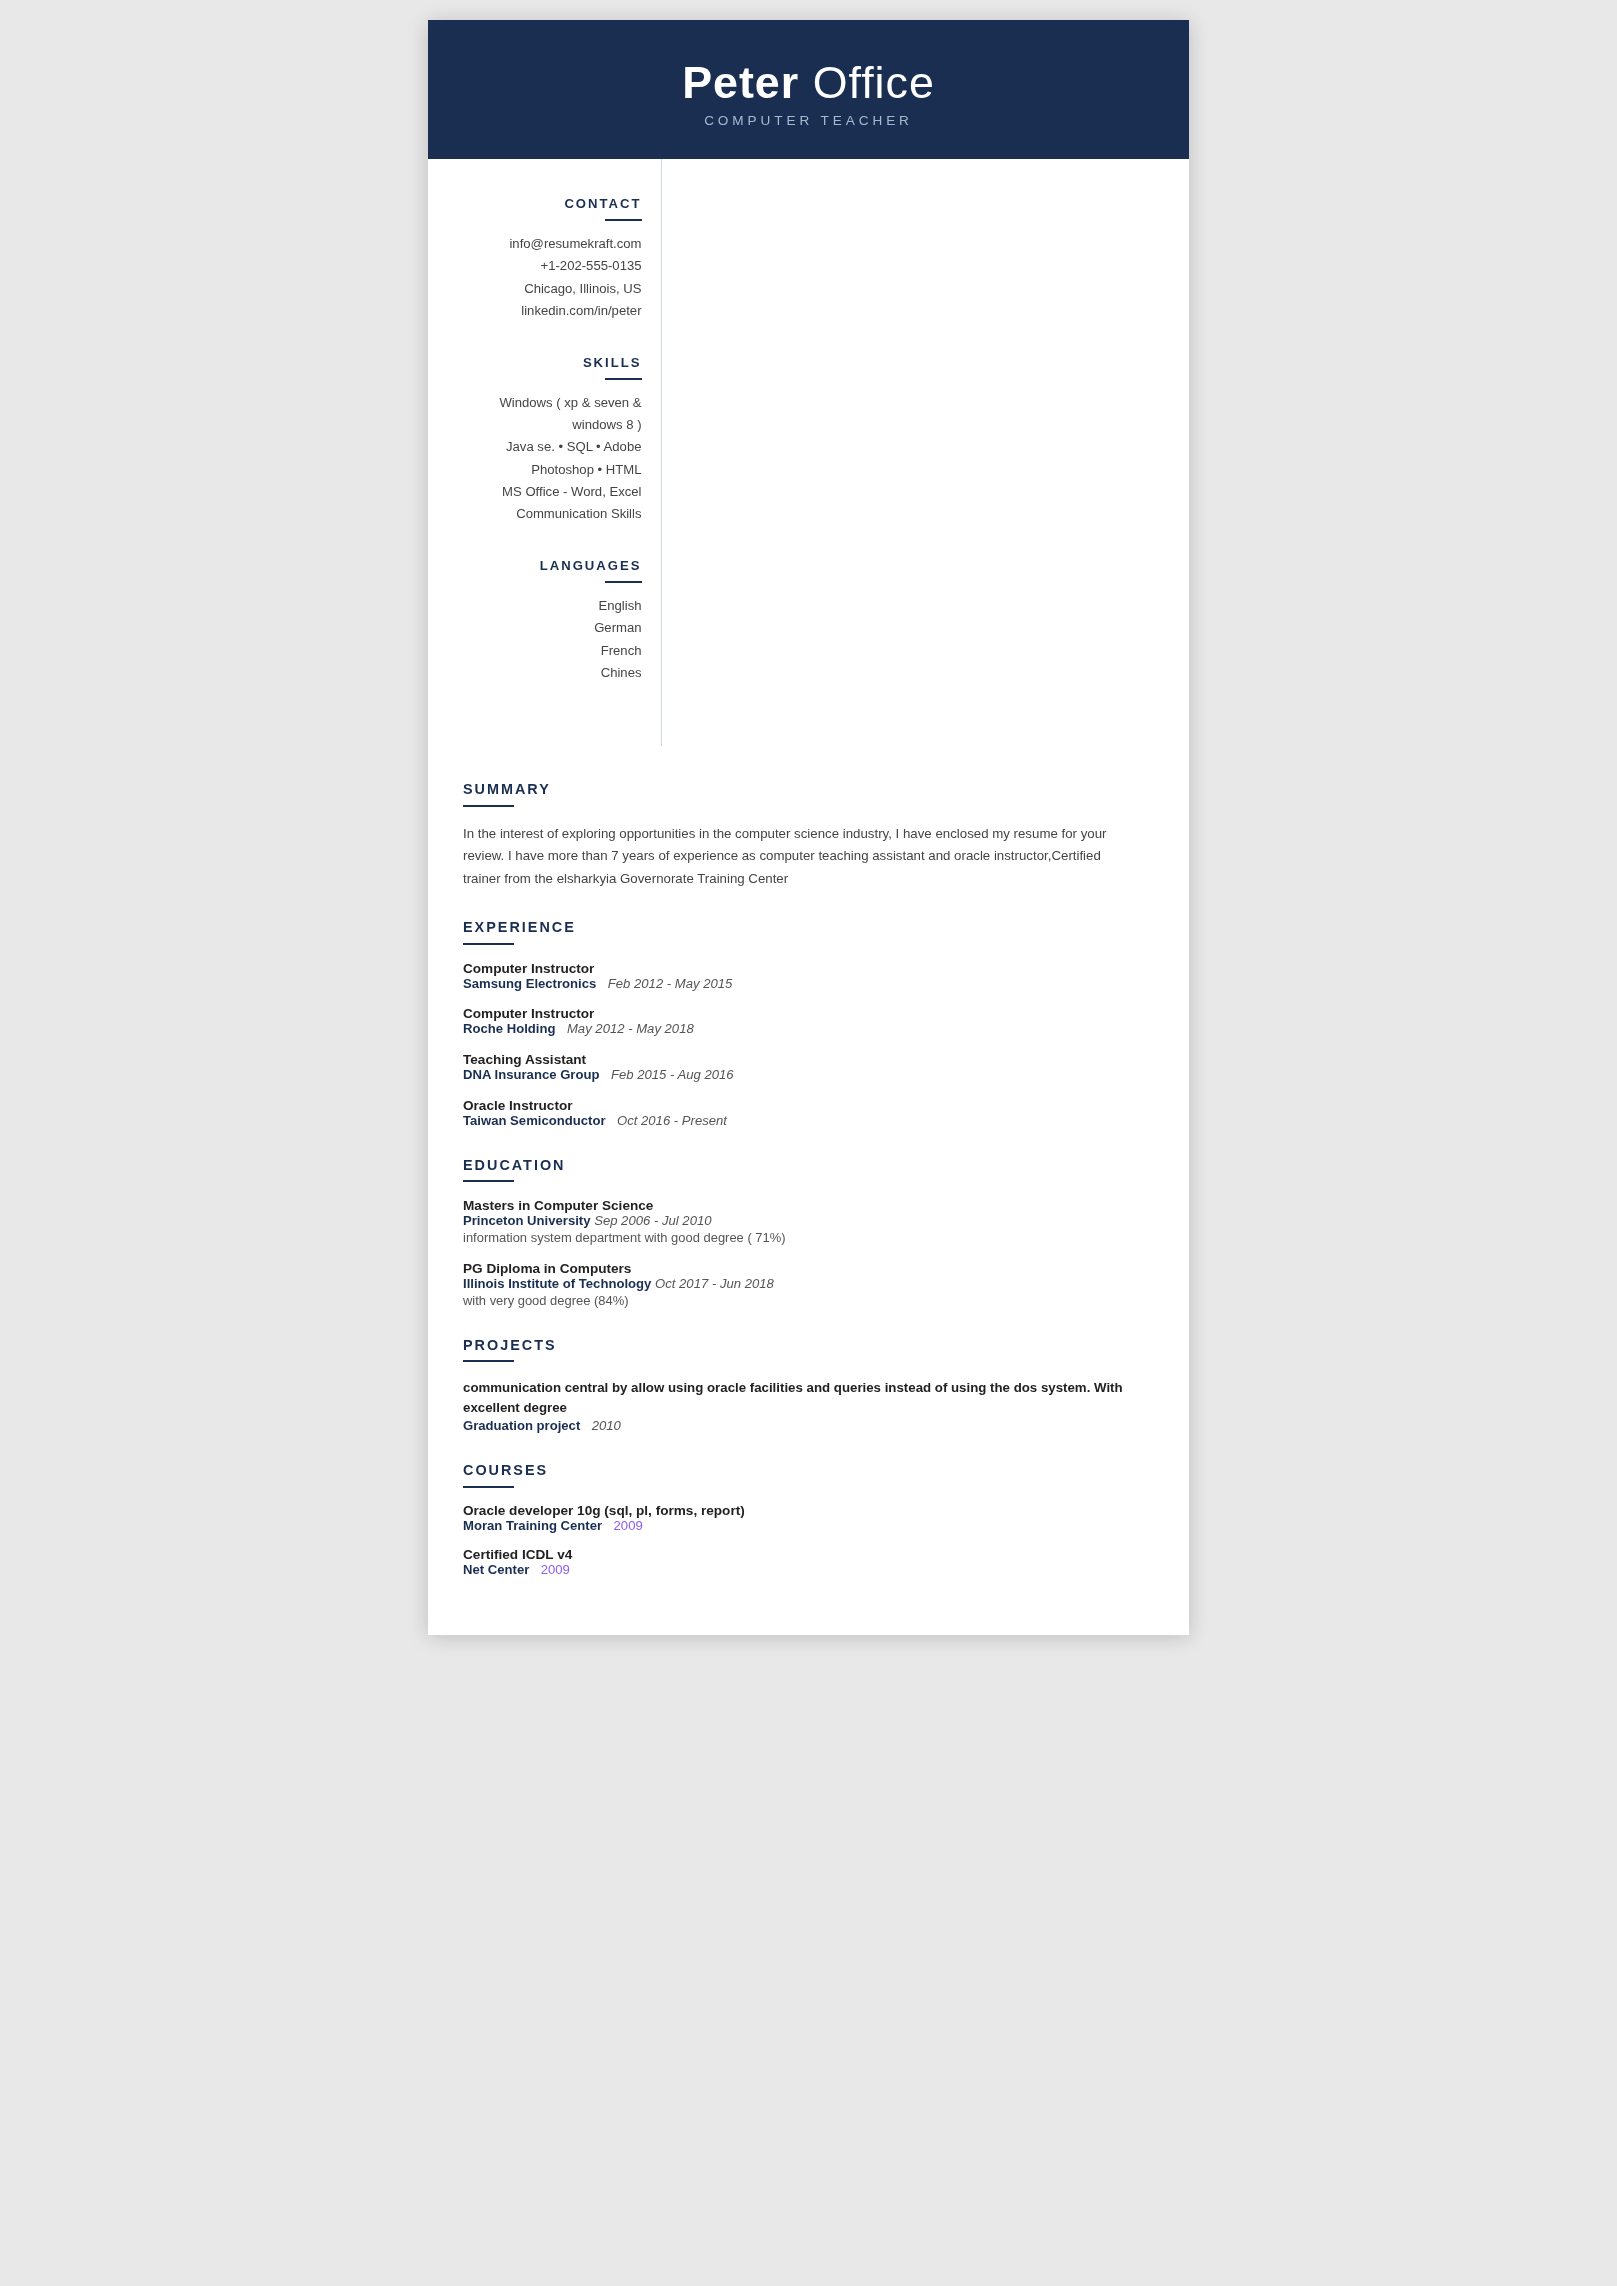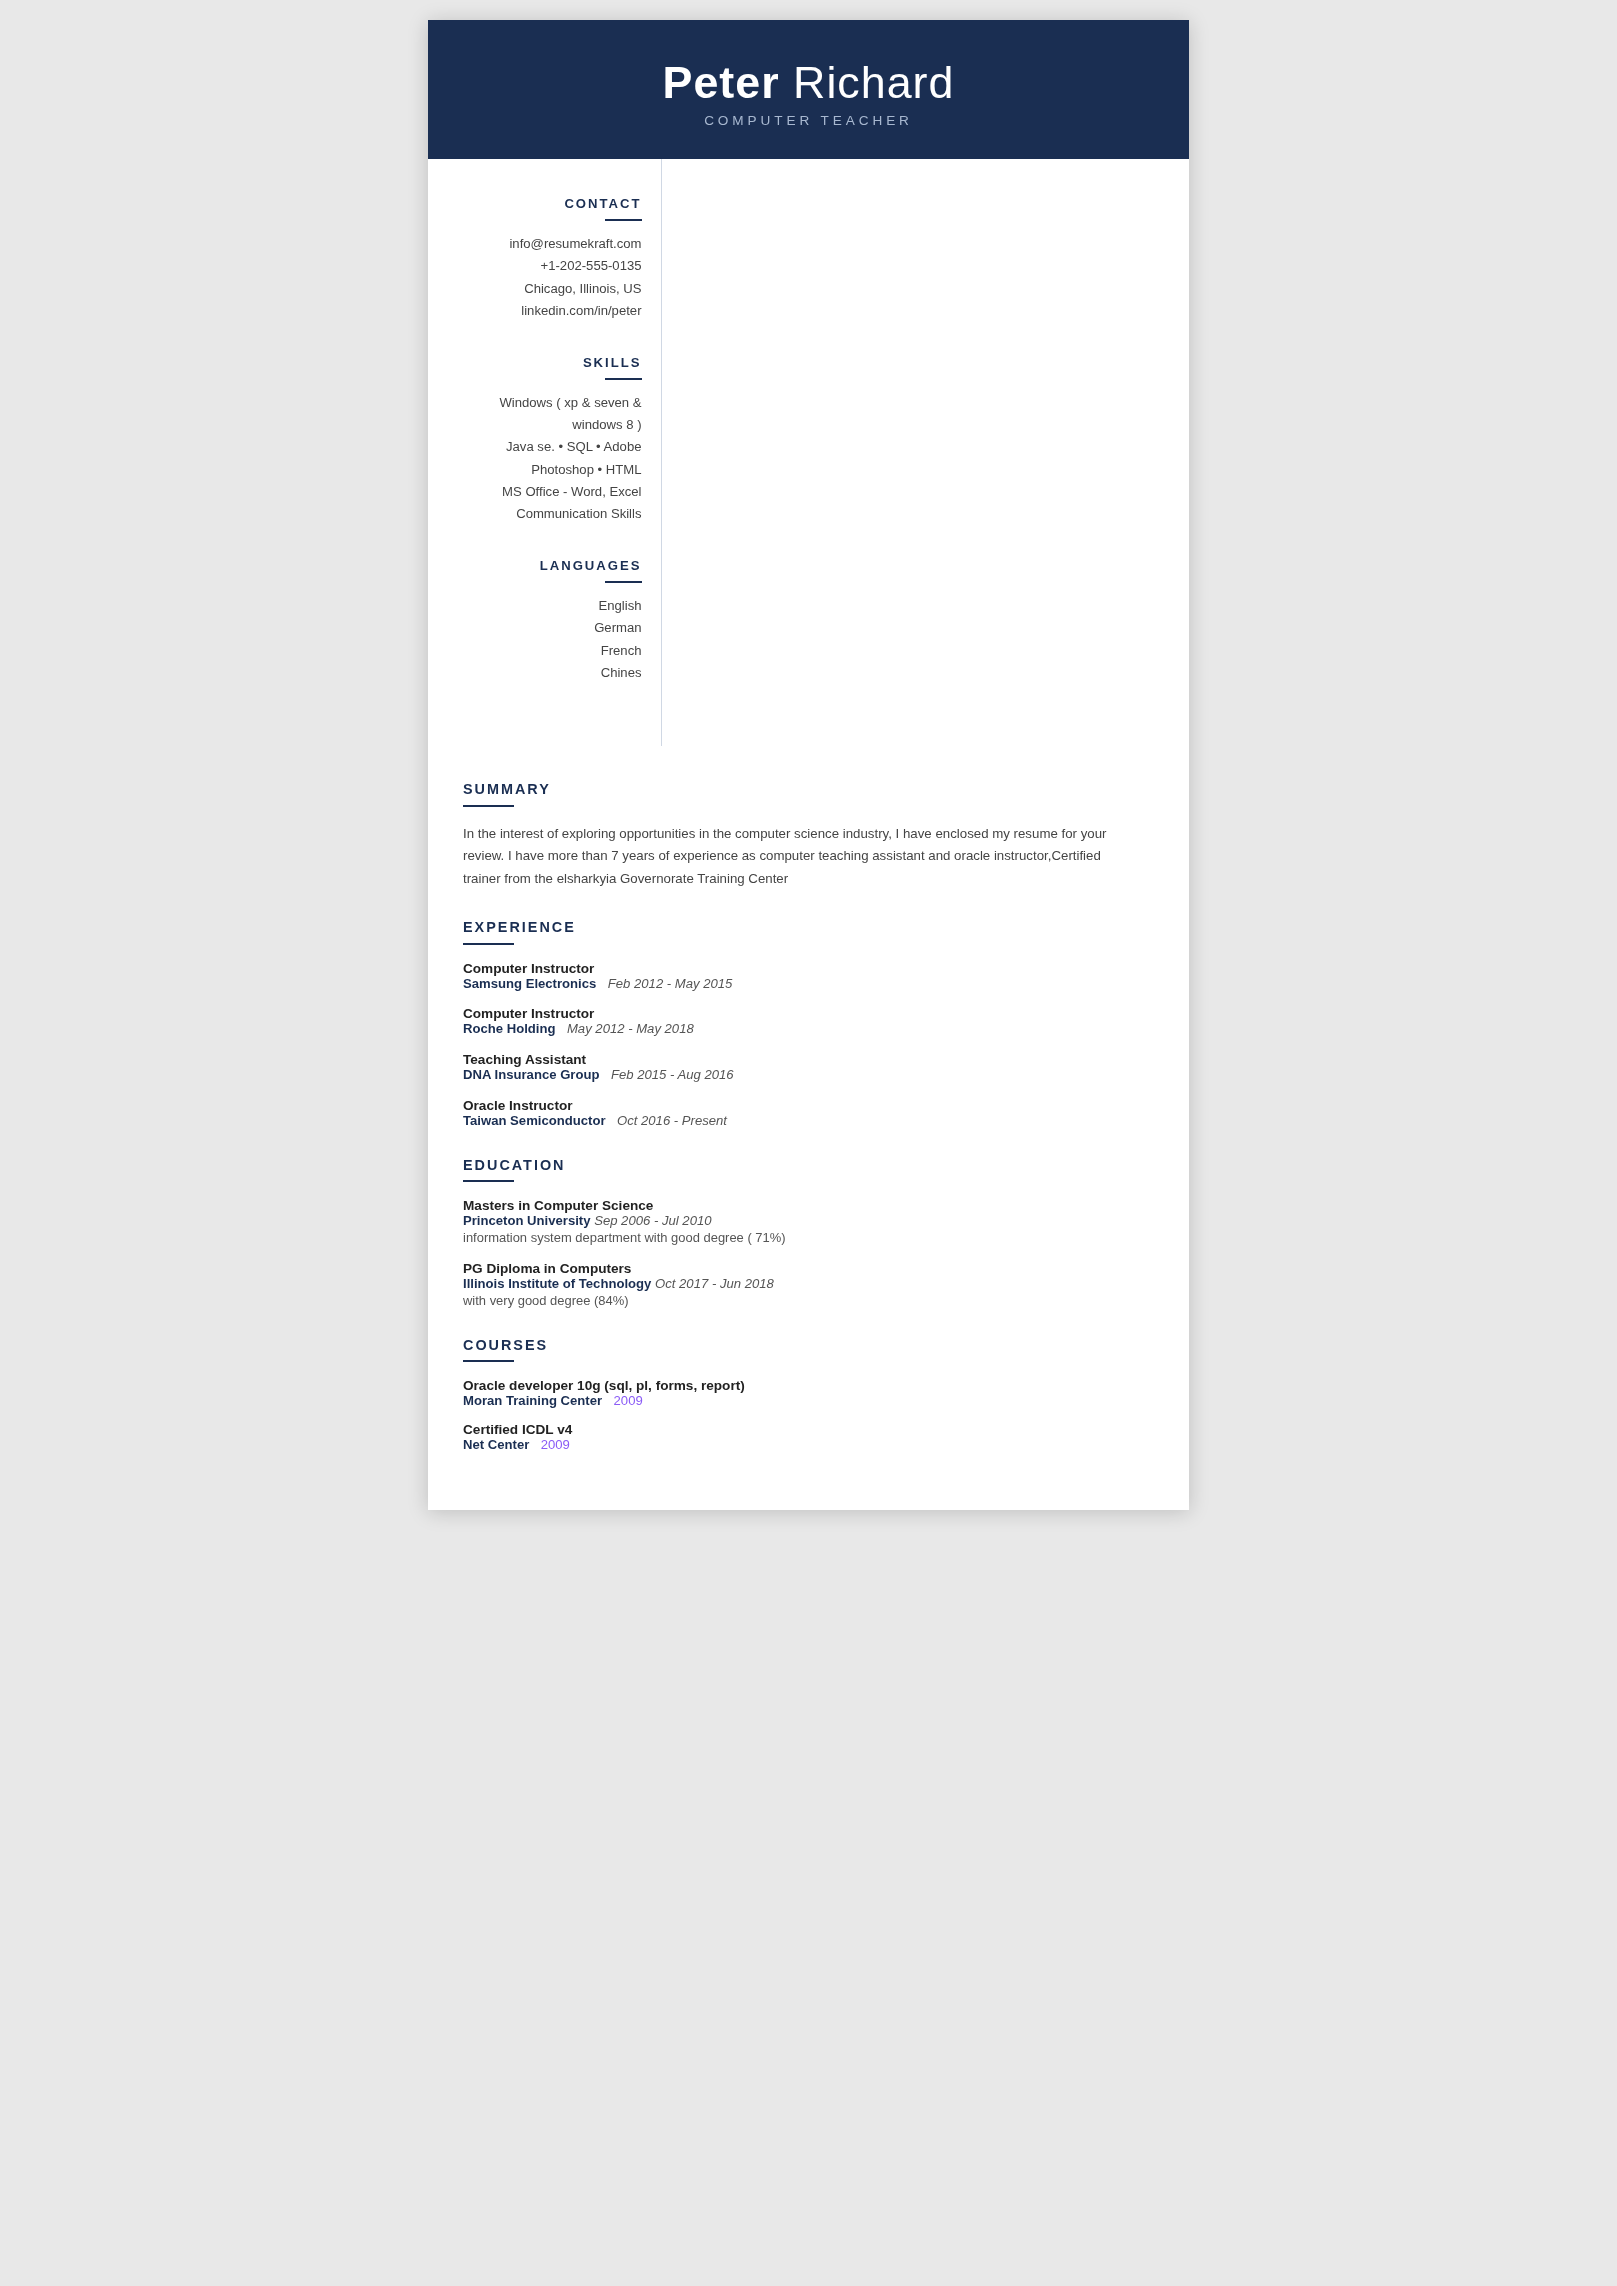--- a/index.html
+++ b/index.html
@@ -190,21 +190,21 @@
     }
   </style>
 </head>
 <body>
 
 <div class="resume">
 
   <div class="header">
     <div class="header-name">
       <strong>Peter</strong>
-      <span> Richard</span>
+      <span> Office</span>
     </div>
     <div class="header-title">COMPUTER TEACHER</div>
   </div>
 
   <div class="body">
 
     <div class="sidebar">
 
       <div class="sidebar-section">
         <div class="sidebar-section-title">CONTACT</div>
@@ -302,20 +302,32 @@
         <div class="edu-item">
           <div class="edu-degree">PG Diploma in Computers</div>
           <div class="edu-institution-row">
             <span class="edu-institution">Illinois Institute of Technology</span>
             <span class="edu-dates">Oct 2017 - Jun 2018</span>
           </div>
           <div class="edu-detail">with very good degree (84%)</div>
         </div>
       </div>
 
+      <div class="main-section">
+        <div class="main-section-title">PROJECTS</div>
+        <hr class="main-divider">
+
+        <div class="project-item">
+          <div class="project-desc">communication central by allow using oracle facilities and queries instead of using the dos system. With excellent degree</div>
+          <div class="project-name-row">
+            <span class="project-name">Graduation project</span>
+            <span class="project-year">2010</span>
+          </div>
+        </div>
+      </div>
 
       <div class="main-section">
         <div class="main-section-title">COURSES</div>
         <hr class="main-divider">
 
         <div class="course-item">
           <div class="course-name">Oracle developer 10g (sql, pl, forms, report)</div>
           <div class="course-center-row">
             <span class="course-center">Moran Training Center</span>
             <span class="course-year">2009</span>

